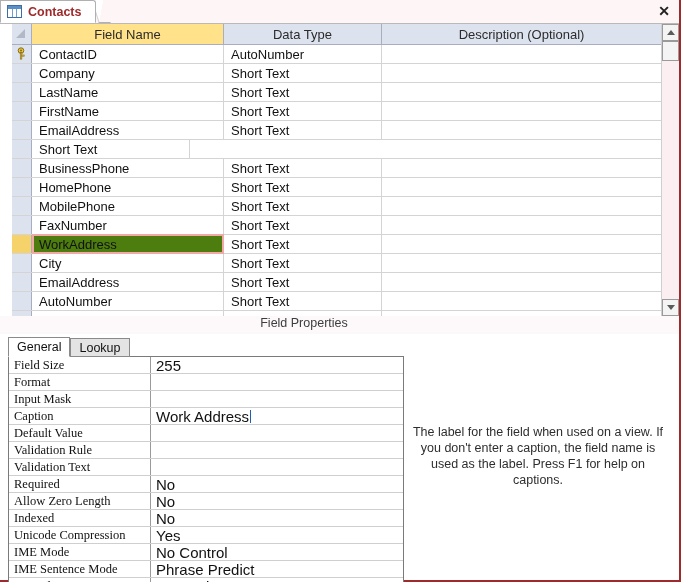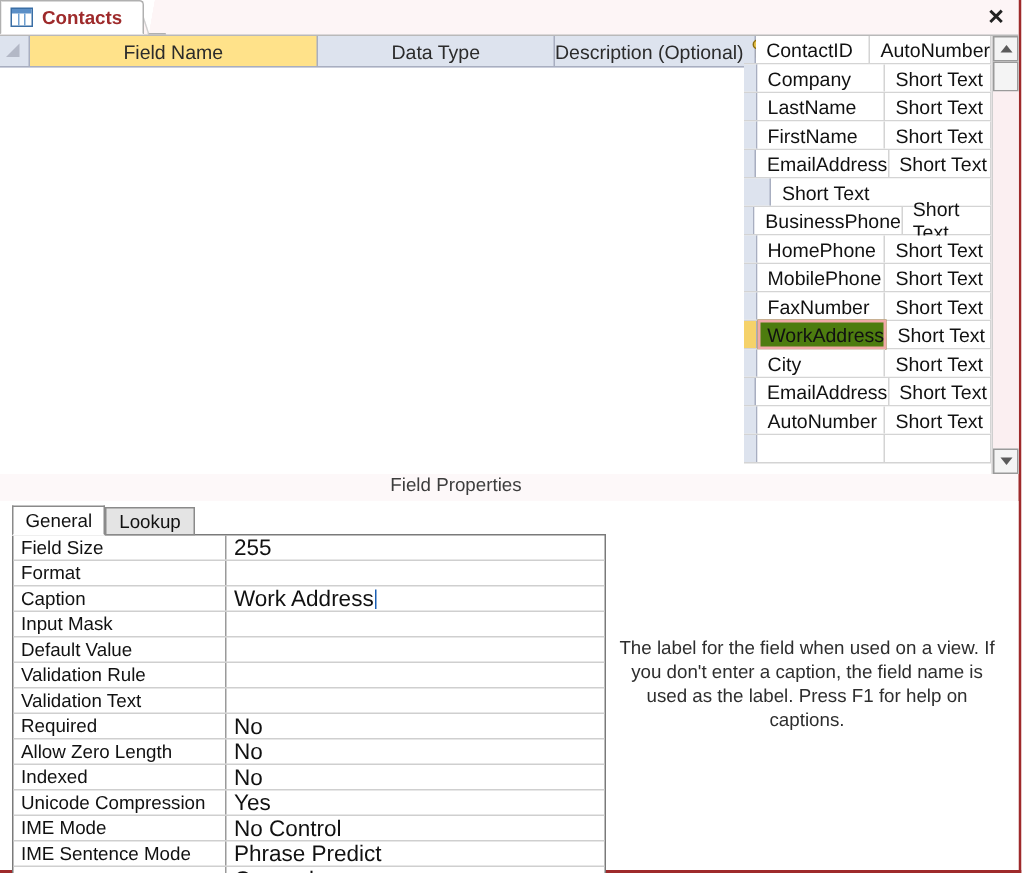--- a/index.html
+++ b/index.html
@@ -100,22 +100,23 @@
     position: absolute;
     left: 0; top: 24px;
     width: 679px;
     height: 292px;
     background: #ffffff;
     display: flex;
   }
   .grid-main {
     flex: 1 1 auto;
     display: flex;
-    flex-direction: row;
+    flex-direction: column;
     overflow: hidden;
+    margin-left: 12px;
   }
 
   .grid-header {
     display: flex;
     height: 21px;
     background: #dde3ee;
     border-bottom: 1px solid #a8aec0;
     flex: 0 0 auto;
   }
   .hc {
@@ -296,20 +297,21 @@
   .prow:last-child { border-bottom: none; }
   .pname {
     width: 142px;
     padding-left: 5px;
     display: flex;
     align-items: center;
     font-size: 12.5px;
     color: #111;
     border-right: 1px solid #9a9a9a;
     white-space: nowrap;
+    font-family: Liberation Serif, serif;
   }
   .pval {
     flex: 1 1 auto;
     padding-left: 5px;
     display: flex;
     align-items: center;
     font-size: 15px;
     color: #111;
     position: relative;
   }
@@ -480,28 +482,28 @@
     <div class="prop-table" id="prop-table">
         <div class="prow">
           <div class="pname">Field Size</div>
           <div class="pval">255</div>
         </div>
         <div class="prow">
           <div class="pname">Format</div>
           <div class="pval"></div>
         </div>
         <div class="prow">
+          <div class="pname">Input Mask</div>
+          <div class="pval"></div>
+        </div>
+        <div class="prow">
           <div class="pname">Caption</div>
           <div class="pval">Work Address<span class="caret"></span></div>
         </div>
         <div class="prow">
-          <div class="pname">Input Mask</div>
-          <div class="pval"></div>
-        </div>
-        <div class="prow">
           <div class="pname">Default Value</div>
           <div class="pval"></div>
         </div>
         <div class="prow">
           <div class="pname">Validation Rule</div>
           <div class="pval"></div>
         </div>
         <div class="prow">
           <div class="pname">Validation Text</div>
           <div class="pval"></div>

